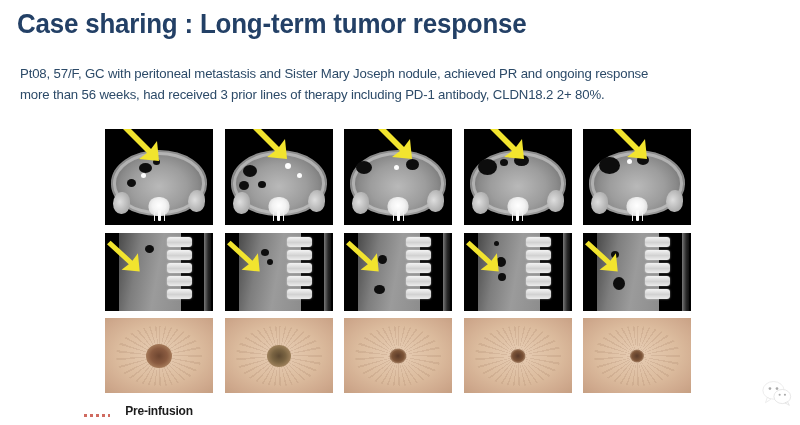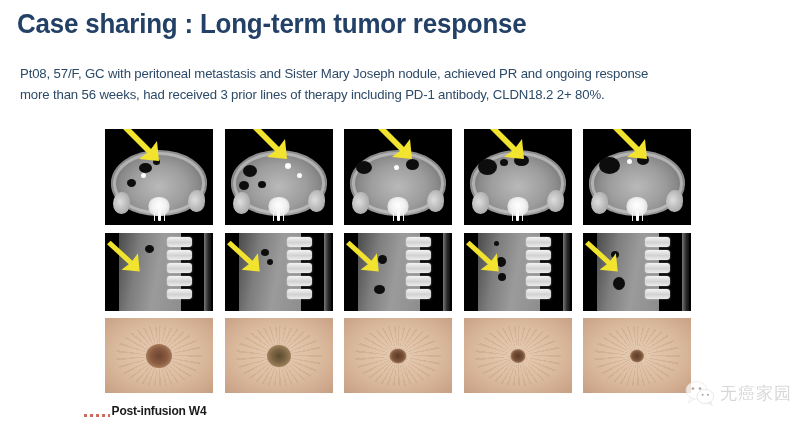--- a/index.html
+++ b/index.html
@@ -464,32 +464,31 @@
 
     <div class="panel">
       <div class="skin-base"></div>
       <div class="radial-lines"></div>
       <div class="umbilicus" style="width:14px;height:13px;background:radial-gradient(ellipse at 50% 50%, #5b3c2a 0%, #7e5639 50%, rgba(190,150,120,0) 100%);"></div>
     </div>
   </div>
 </div>
 
 <div class="label-row">
-  <div class="tp-label">Post-infusion W4</div>
+  <div class="tp-label">Pre-infusion</div>
 </div>
 
 <div class="red-mark"></div>
 
 <div class="watermark">
   <span class="wechat-icon">
     <svg viewBox="0 0 34 28" width="30" height="26">
       <ellipse cx="13" cy="11" rx="12" ry="10" fill="#ffffff" stroke="#dcdcdc" stroke-width="0.8"></ellipse>
       <path d="M6 19 L4 25 L10 21 Z" fill="#ffffff" stroke="#dcdcdc" stroke-width="0.8"></path>
       <circle cx="9" cy="9" r="1.5" fill="#8a8a8a"></circle>
       <circle cx="17" cy="9" r="1.5" fill="#8a8a8a"></circle>
       <ellipse cx="23" cy="18" rx="9.5" ry="8" fill="#ffffff" stroke="#d2d2d2" stroke-width="0.8"></ellipse>
       <path d="M29 24 L31 28 L26 25 Z" fill="#ffffff" stroke="#d2d2d2" stroke-width="0.8"></path>
       <circle cx="20" cy="16" r="1.2" fill="#8a8a8a"></circle>
       <circle cx="26" cy="16" r="1.2" fill="#8a8a8a"></circle>
     </svg>
   </span>
-  <span class="wm-text">无癌家园</span>
 </div>
 
 </body></html>

